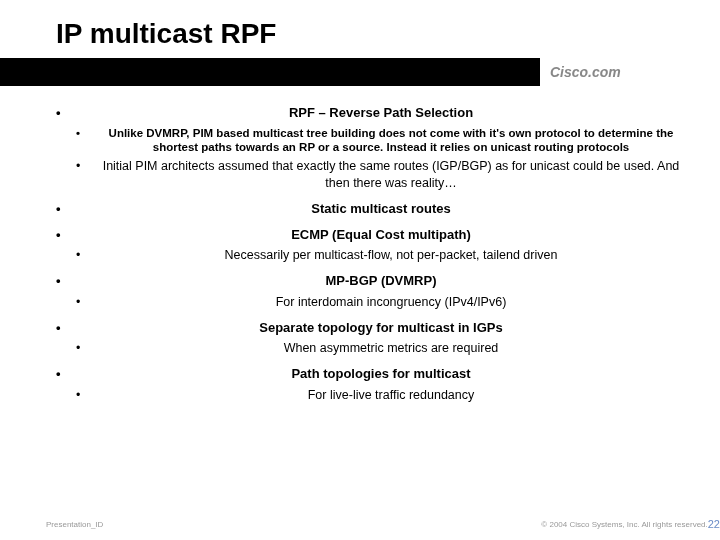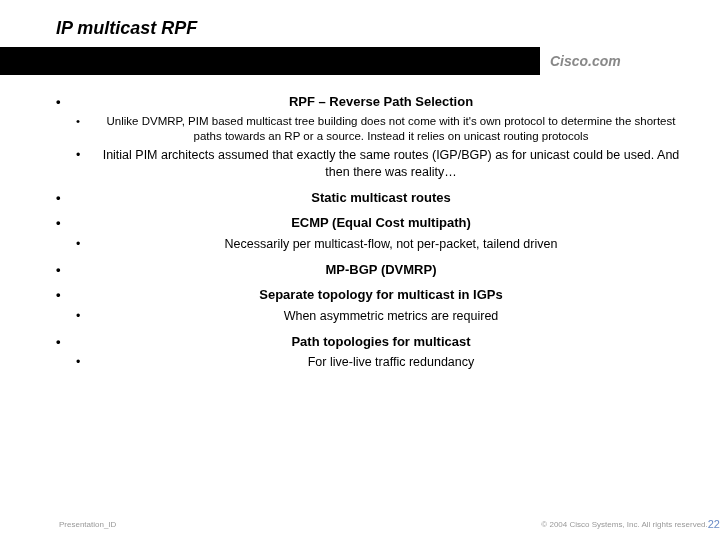--- a/index.html
+++ b/index.html
@@ -1,33 +1,33 @@
 <!DOCTYPE html>
 <html><head>
 <meta charset="utf-8">
 <style>
   * { margin: 0; padding: 0; box-sizing: border-box; }
   html, body { width: 720px; height: 540px; font-family: Arial, Helvetica, sans-serif; background: #fff; color: #000; }
   .slide { width: 720px; height: 540px; position: relative; }
   .title-block { padding: 18px 0 6px 56px; }
-  .title-line1 { font-size: 18px; font-weight: bold; line-height: 1.15; font-style: italic; }
+  .title-line1 { font-size: 28px; font-weight: bold; line-height: 1.15; }
   .title-line2 { font-size: 22px; font-weight: bold; border-bottom: 2px solid #000; display: block; padding-bottom: 4px; width: 360px; }
   .blackbar-row { display: flex; align-items: stretch; margin-top: 2px; text-align: right; }
   .blackbar { background: #000; height: 28px; width: 540px; }
   .brand { height: 28px; display: flex; align-items: center; padding-left: 10px; color: #888; font-weight: bold; font-size: 14px; font-style: italic; }
   .body { padding: 14px 30px 0 56px; font-size: 13px; line-height: 1.35; text-align: center; }
   ul { list-style: none; }
   li.l1 { margin-top: 8px; position: relative; padding-left: 16px; font-weight: bold; }
   li.l1::before { content: "•"; position: absolute; left: 0; top: 0; }
   li.l1.first { margin-top: 4px; }
   li.l2 { margin-top: 4px; position: relative; padding-left: 16px; font-weight: normal; margin-left: 20px; font-size: 12.5px; }
   li.l2::before { content: "•"; position: absolute; left: 0; top: 0; }
-  li.l2.bold { font-weight: normal; font-size: 11.5px; line-height: 1.25; }
+  li.l2.bold { font-weight: bold; font-size: 11.5px; line-height: 1.25; }
   .footer { position: absolute; bottom: 10px; left: 0; width: 100%; display: flex; align-items: center; font-size: 8px; color: #999; }
-  .footer-left { padding-left: 35px; width: 140px; margin-left: 24px; }
+  .footer-left { padding-left: 46px; width: 140px; }
   .footer-center { flex: 1; text-align: right; padding-left: 20px; }
   .footer-right { color: #6a8cc7; font-size: 11px; }
 </style>
 </head>
 <body>
 <div class="slide">
 
   <div class="title-block">
     <div class="title-line1">IP multicast RPF</div>
   </div>
@@ -43,20 +43,23 @@
       <ul>
         <li class="l2 bold">Unlike DVMRP, PIM based multicast tree building does not come with it's own protocol to determine the shortest paths towards an RP or a source. Instead it relies on unicast routing protocols</li>
         <li class="l2">Initial PIM architects assumed that exactly the same routes (IGP/BGP) as for unicast could be used. And then there was reality…</li>
       </ul>
       <li class="l1">Static multicast routes</li>
       <li class="l1">ECMP (Equal Cost multipath)</li>
       <ul>
         <li class="l2">Necessarily per multicast-flow, not per-packet, tailend driven</li>
       </ul>
       <li class="l1">MP-BGP (DVMRP)</li>
+      <ul>
+        <li class="l2">For interdomain incongruency (IPv4/IPv6)</li>
+      </ul>
       <li class="l1">Separate topology for multicast in IGPs</li>
       <ul>
         <li class="l2">When asymmetric metrics are required</li>
       </ul>
       <li class="l1">Path topologies for multicast</li>
       <ul>
         <li class="l2">For live-live traffic redundancy</li>
       </ul>
     </ul>
   </div>

